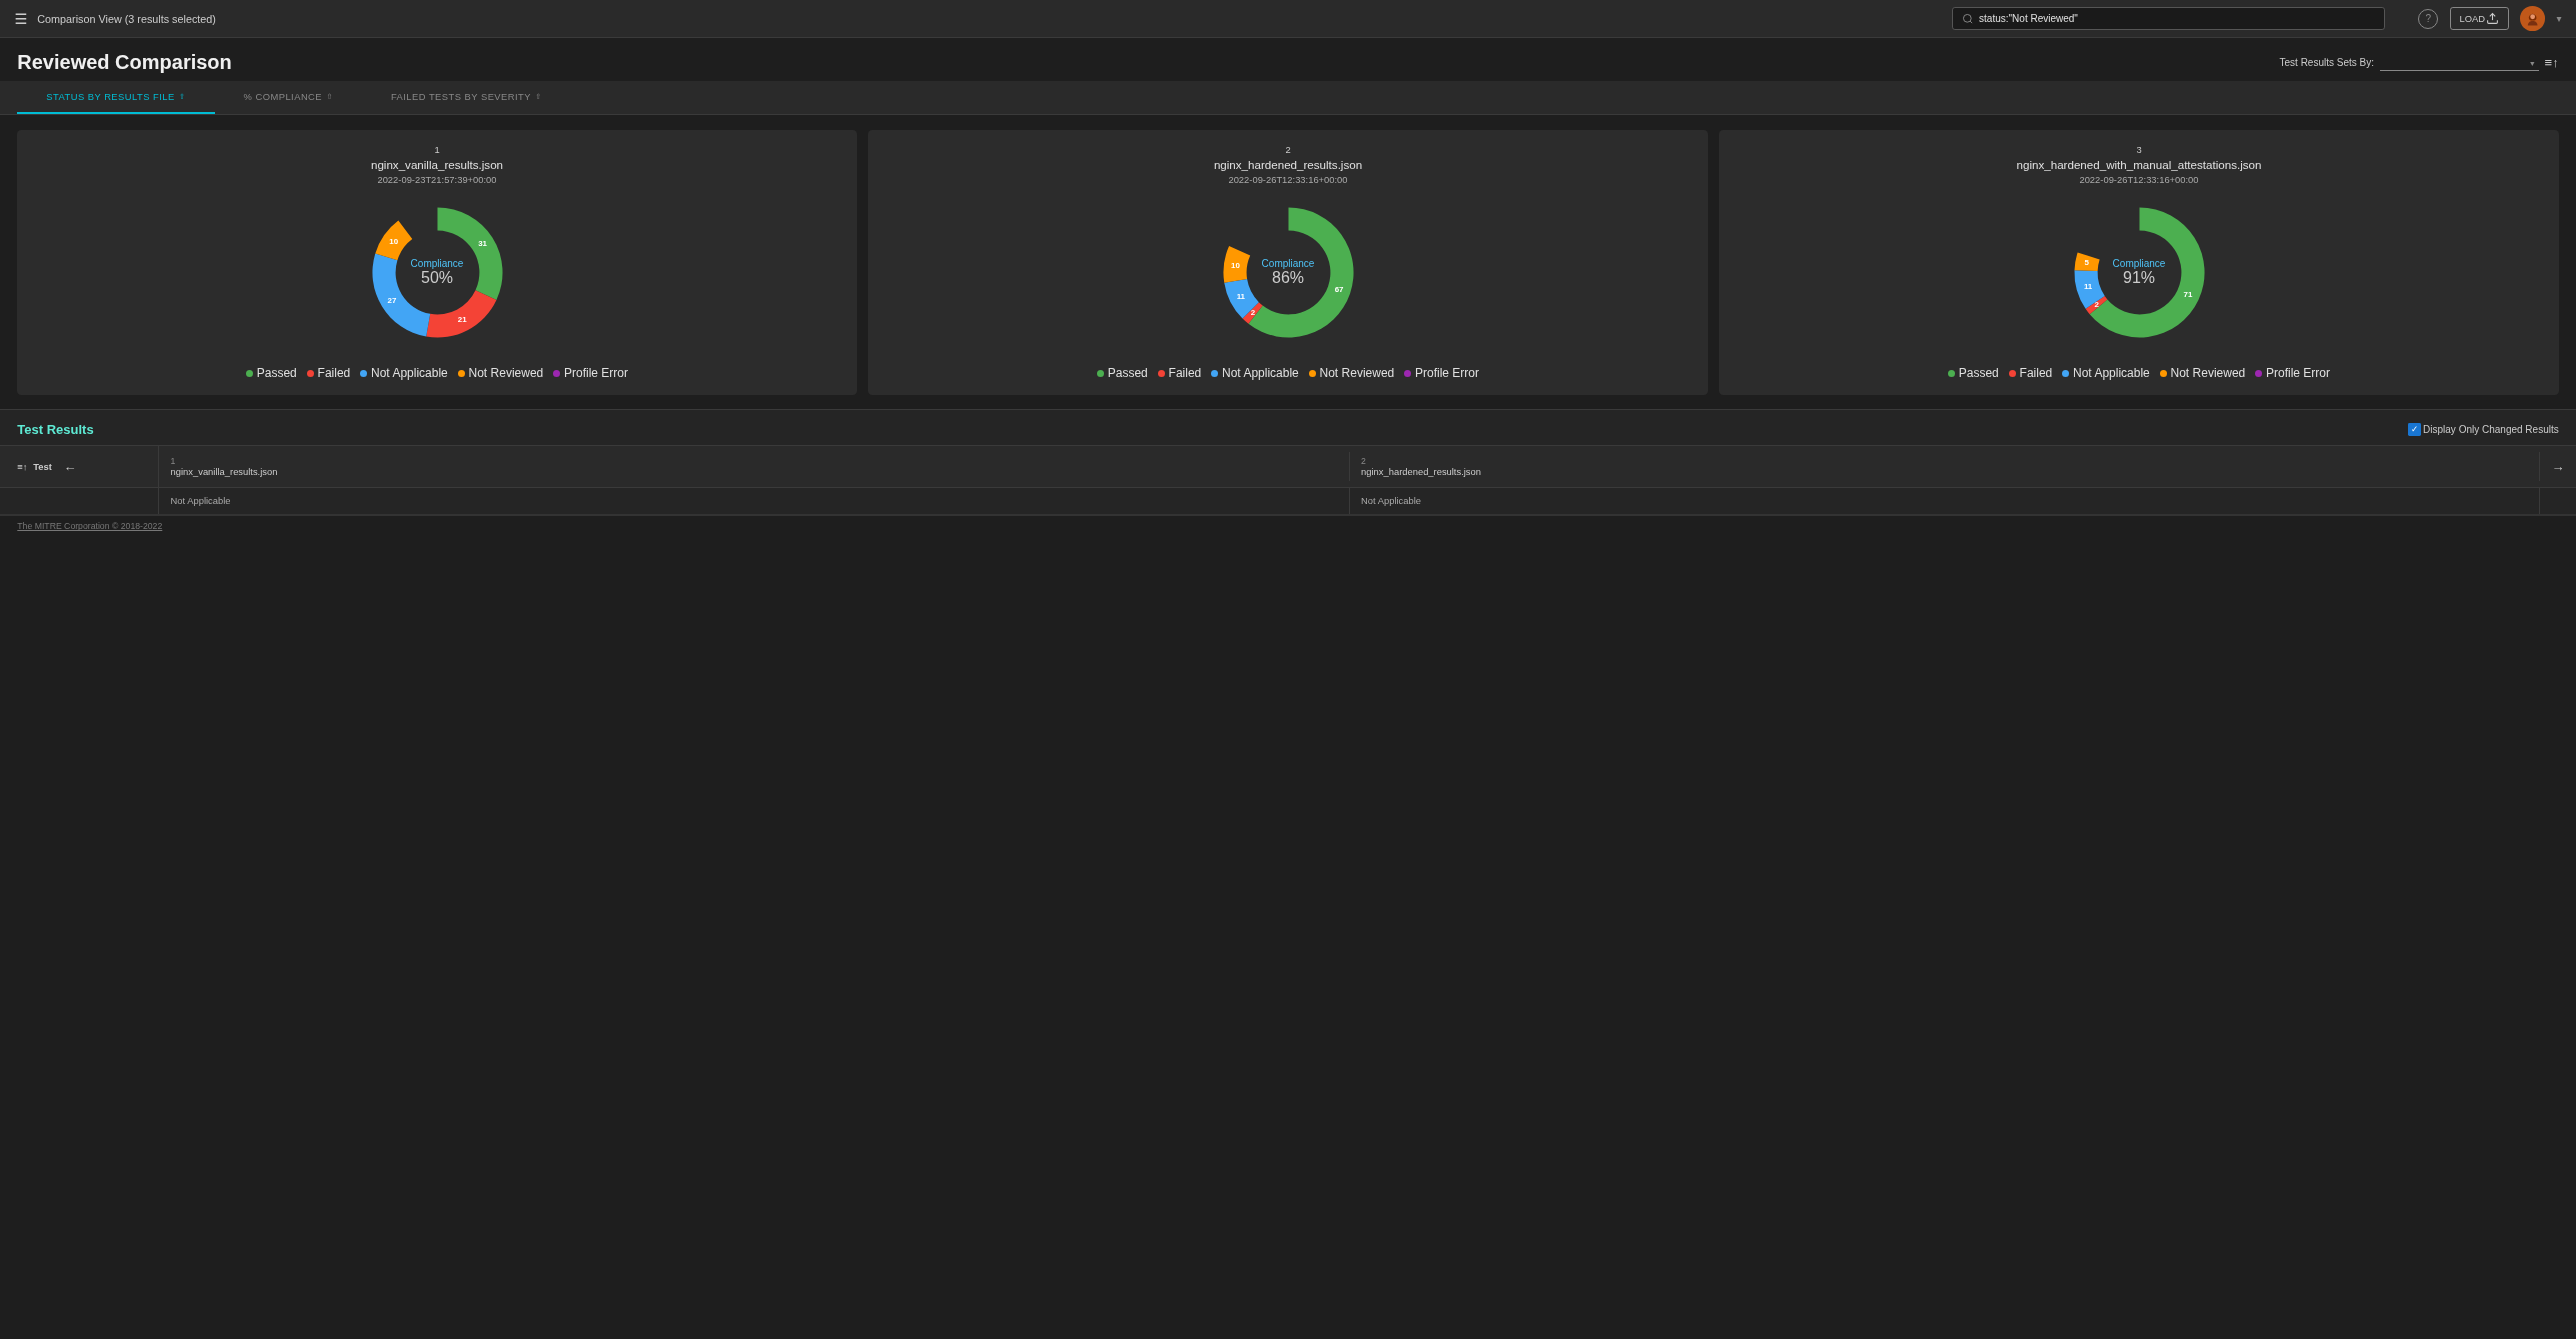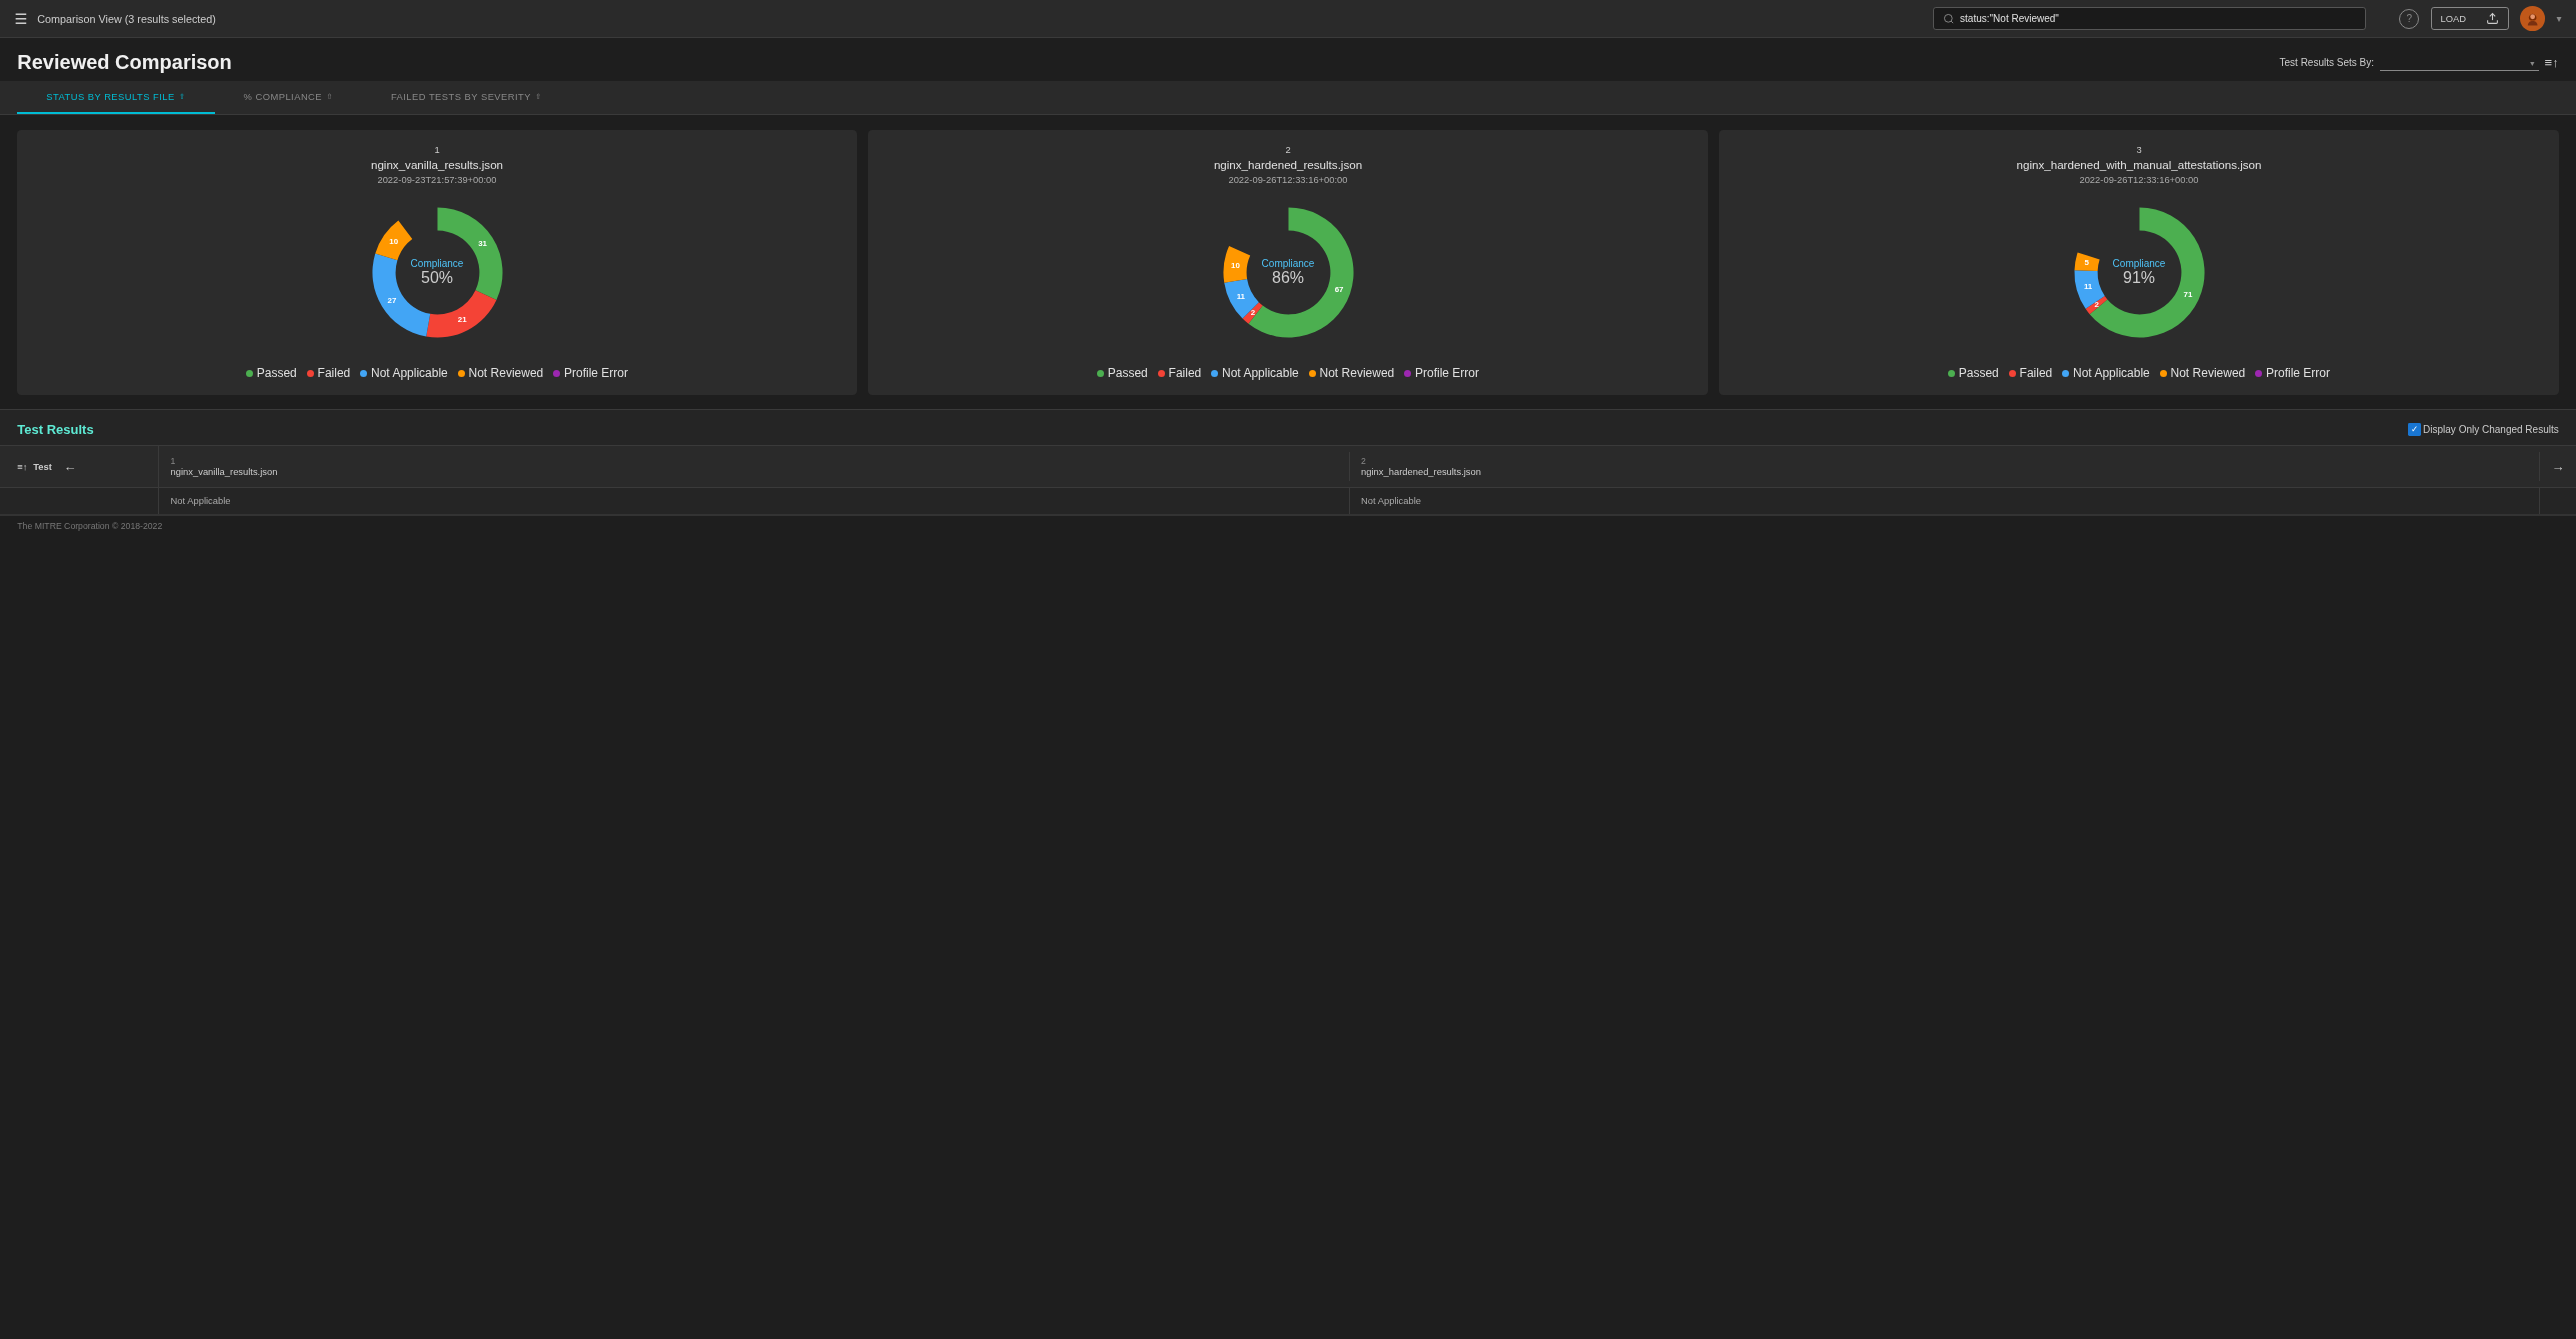--- a/index.html
+++ b/index.html
@@ -67,21 +67,21 @@
       display: flex;
       align-items: center;
       justify-content: center;
       color: #888;
       font-size: 10px;
       cursor: pointer;
     }
     .load-btn {
       display: flex;
       align-items: center;
-      gap: 20px;
+      gap: 1px;
       background: transparent;
       border: 0.7px solid #888;
       color: #ccc;
       padding: 3.6px 8.7px;
       border-radius: 2.9px;
       cursor: pointer;
       font-size: 9.4px;
     }
     .avatar {
       width: 24.6px;
@@ -395,20 +395,21 @@
       flex-shrink: 0;
     }
 
     
     .footer {
       background: #1e1e1e;
       padding: 5.8px 17.3px;
       font-size: 8.7px;
       color: #777;
       border-top: 0.7px solid #333;
+      text-decoration: underline;
     }
   </style>
 </head>
 <body>
 
 <div class="topnav">
   <span class="topnav-menu">☰</span>
   <span class="topnav-title">Comparison View (3 results selected)</span>
   <div class="topnav-search">
     <svg width="11.6" height="11.6" viewBox="0 0 24 24" fill="none" stroke="#888" stroke-width="2">

